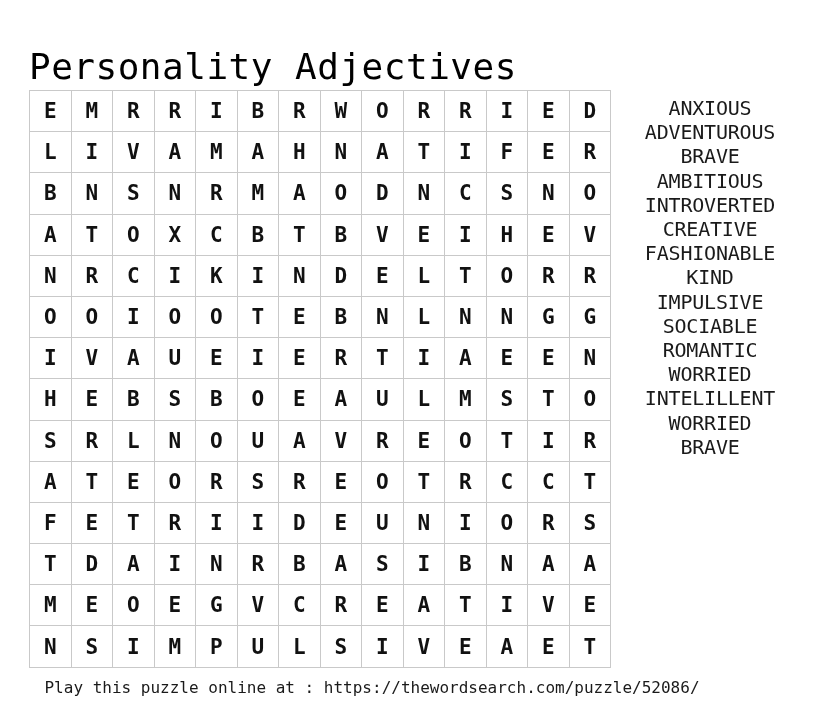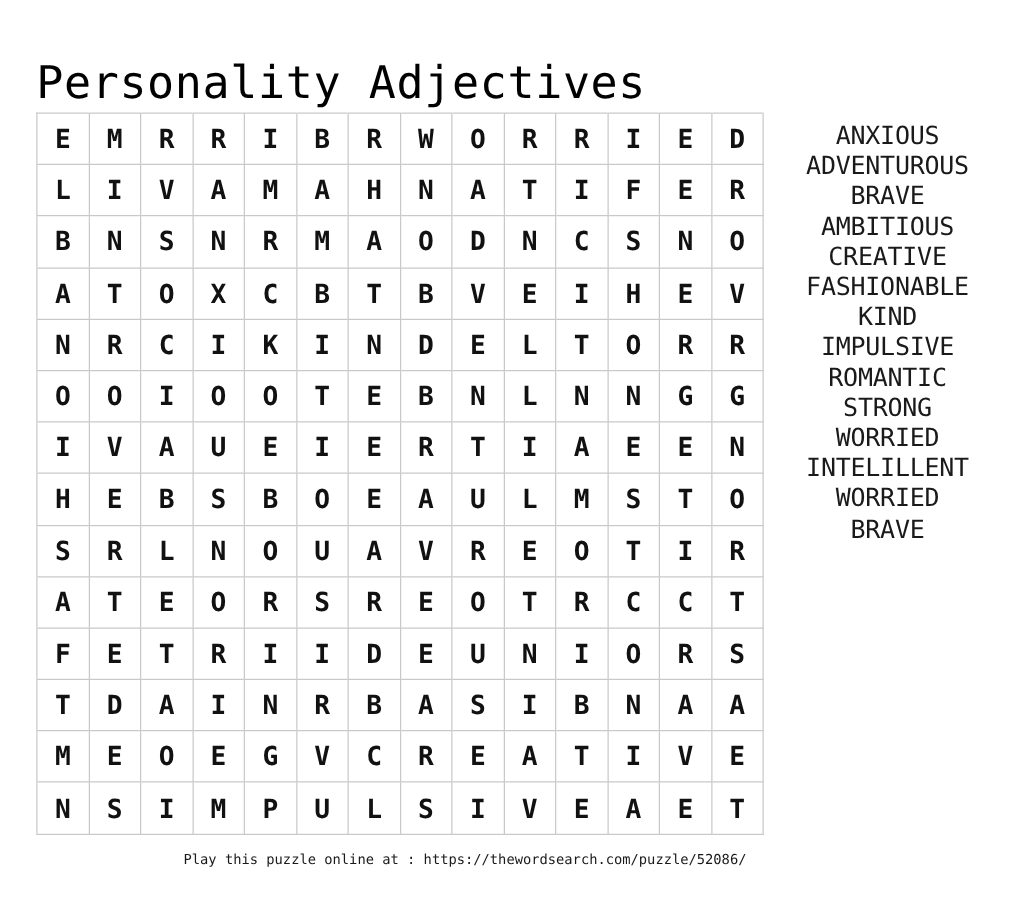--- a/index.html
+++ b/index.html
@@ -77,21 +77,21 @@
     white-space: nowrap;
   }
   
   #footer-note {
     position: absolute;
     left: 0;
     top: 679px;
     width: 744px;
     text-align: center;
     font-family: "DejaVu Sans Mono", "Liberation Mono", monospace;
-    font-size: 11px;
+    font-size: 16px;
     line-height: 18px;
     color: #1a1a1a;
     white-space: nowrap;
   }
 </style>
 </head>
 <body>
 
 <div id="page">
 
@@ -326,26 +326,27 @@
           </tr>
         </tbody>
     </table>
   </div>
 
   <div id="word-list">
       <div class="word-item">ANXIOUS</div>
       <div class="word-item">ADVENTUROUS</div>
       <div class="word-item">BRAVE</div>
       <div class="word-item">AMBITIOUS</div>
+      <div class="word-item">INTROVERTED</div>
       <div class="word-item">CREATIVE</div>
       <div class="word-item">FASHIONABLE</div>
       <div class="word-item">KIND</div>
       <div class="word-item">IMPULSIVE</div>
+      <div class="word-item">SOCIABLE</div>
       <div class="word-item">ROMANTIC</div>
-      <div class="word-item">STRONG</div>
       <div class="word-item">WORRIED</div>
       <div class="word-item">INTELILLENT</div>
       <div class="word-item">WORRIED</div>
       <div class="word-item">BRAVE</div>
     </div>
 
   <div id="footer-note">Play this puzzle online at : https://thewordsearch.com/puzzle/52086/</div>
 
 </div>
 

